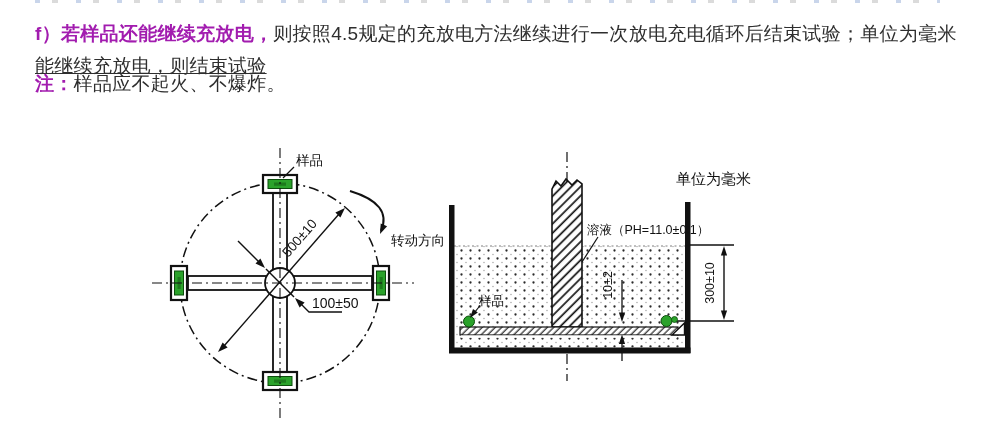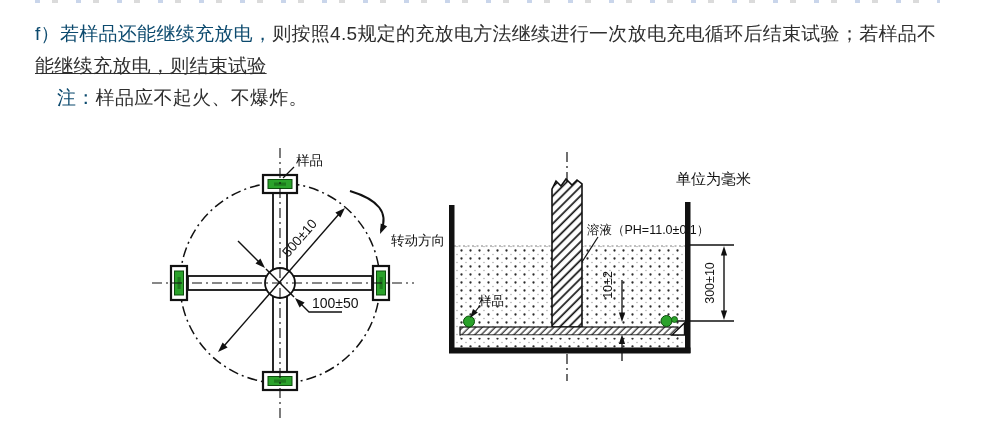--- a/index.html
+++ b/index.html
@@ -1,40 +1,40 @@
 <!DOCTYPE html>
 <html><head>
 <meta charset="utf-8">
 <style>
   html,body{margin:0;padding:0;}
   body{
     width:1000px;height:445px;position:relative;background:#ffffff;
     font-family:"Liberation Sans","DejaVu Sans",sans-serif;overflow:hidden;
   }
   .tl{position:absolute;left:35px;white-space:nowrap;font-size:19px;color:#2e2e2e;letter-spacing:.3px;}
-  .tl .lead{color:#0c4a6e;font-weight:normal;}
+  .tl .lead{color:#a21caf;font-weight:bold;}
   #line1{top:21px;}
   #line2{top:53px;text-decoration:underline;}
-  #line3{top:85px;margin-left:22px;}
+  #line3{top:71px;}
   #remnant{
     position:absolute;top:0;left:35px;width:905px;height:3px;opacity:.55;
     background:repeating-linear-gradient(90deg,#9db3da 0 5px,transparent 5px 17px,#bdbdbd 17px 23px,transparent 23px 41px);
   }
   #figure-svg{position:absolute;left:0;top:0;}
   svg text{font-family:"Liberation Sans","DejaVu Sans",sans-serif;fill:#111;}
   .ln{stroke:#111;fill:none;}
   .ah{fill:#111;stroke:none;}
   .cdash{stroke:#111;fill:none;stroke-dasharray:10 4 2 4;}
 </style>
 </head>
 <body>
 
 <div id="remnant"></div>
 
-<div id="line1" class="tl"><span class="lead">f）若样品还能继续充放电，</span><span>则按照4.5规定的充放电方法继续进行一次放电充电循环后结束试验；若样品不</span></div>
+<div id="line1" class="tl"><span class="lead">f）若样品还能继续充放电，</span><span>则按照4.5规定的充放电方法继续进行一次放电充电循环后结束试验；单位为毫米</span></div>
 <div id="line2" class="tl">能继续充放电，则结束试验</div>
 <div id="line3" class="tl"><span class="lead">注：</span><span>样品应不起火、不爆炸。</span></div>
 
 <svg id="figure-svg" width="1000" height="445" viewBox="0 0 1000 445">
   <defs>
     <pattern id="hatchCol" width="6.5" height="6.5" patternUnits="userSpaceOnUse" patternTransform="rotate(45)">
       <rect width="6.5" height="6.5" fill="#ffffff"></rect>
       <line x1="3" y1="0" x2="3" y2="6.5" stroke="#111" stroke-width="1.7"></line>
     </pattern>
     <pattern id="hatchPlate" width="4.6" height="4.6" patternUnits="userSpaceOnUse" patternTransform="rotate(45)">

